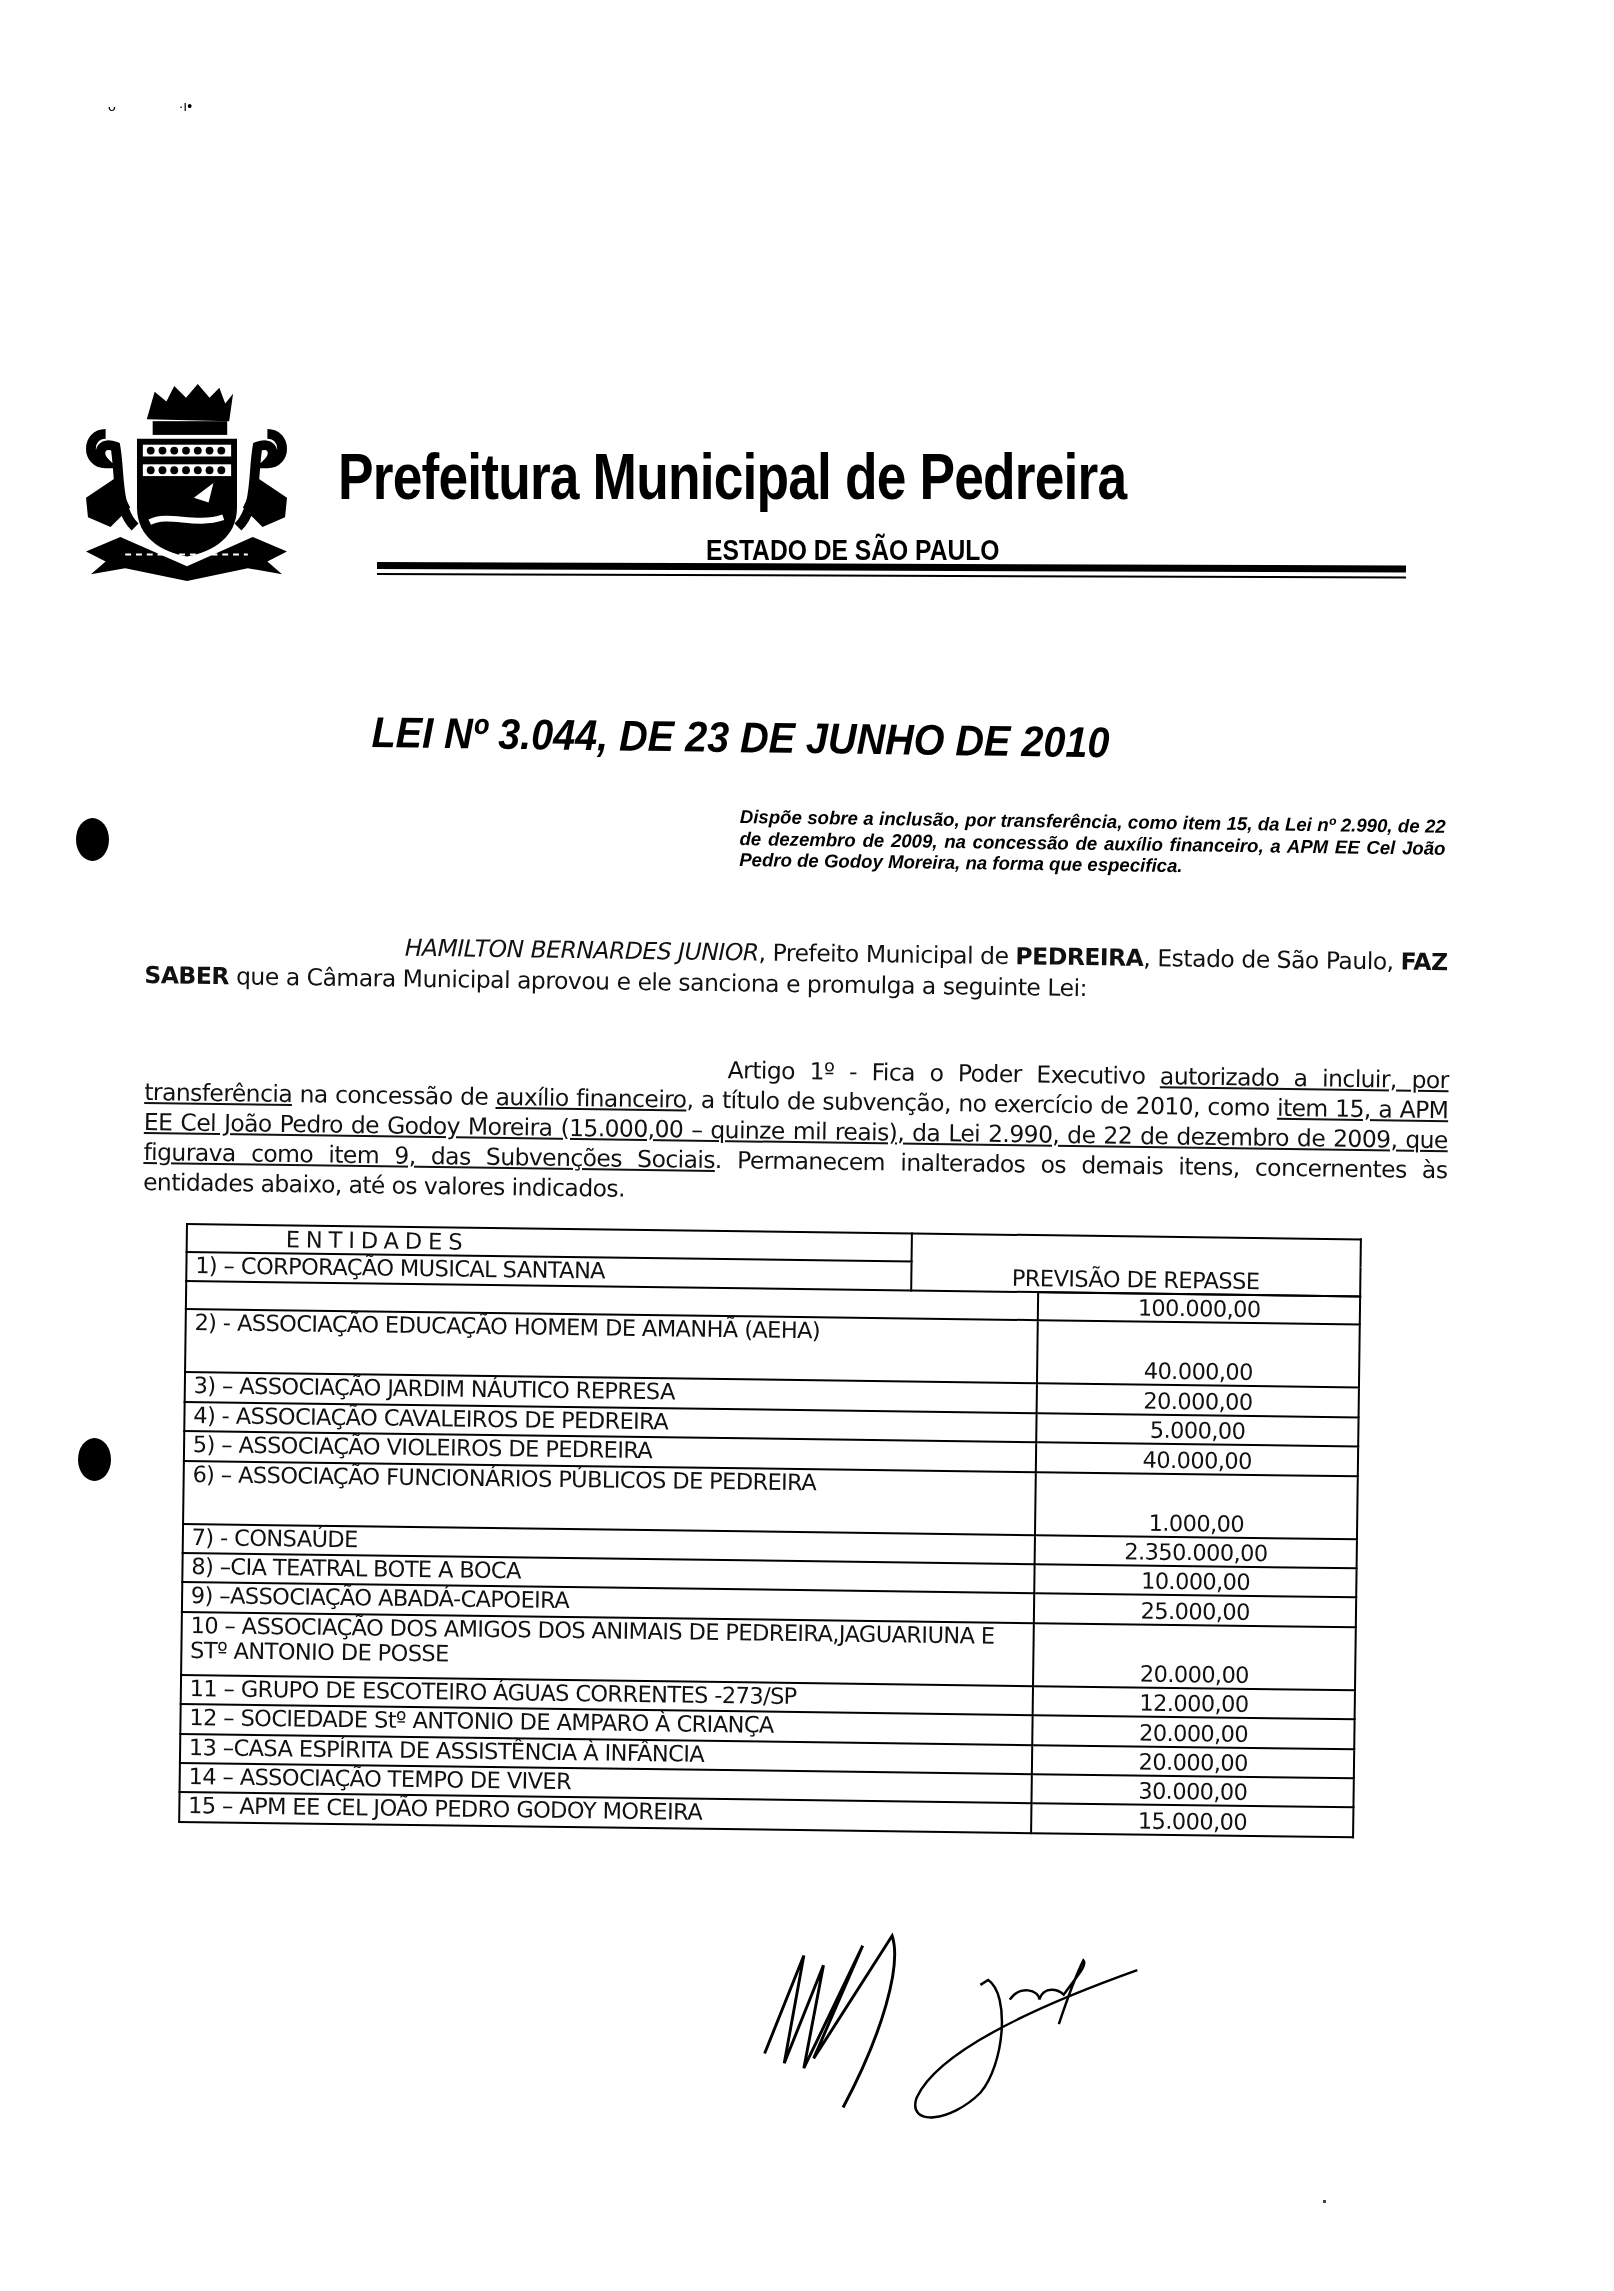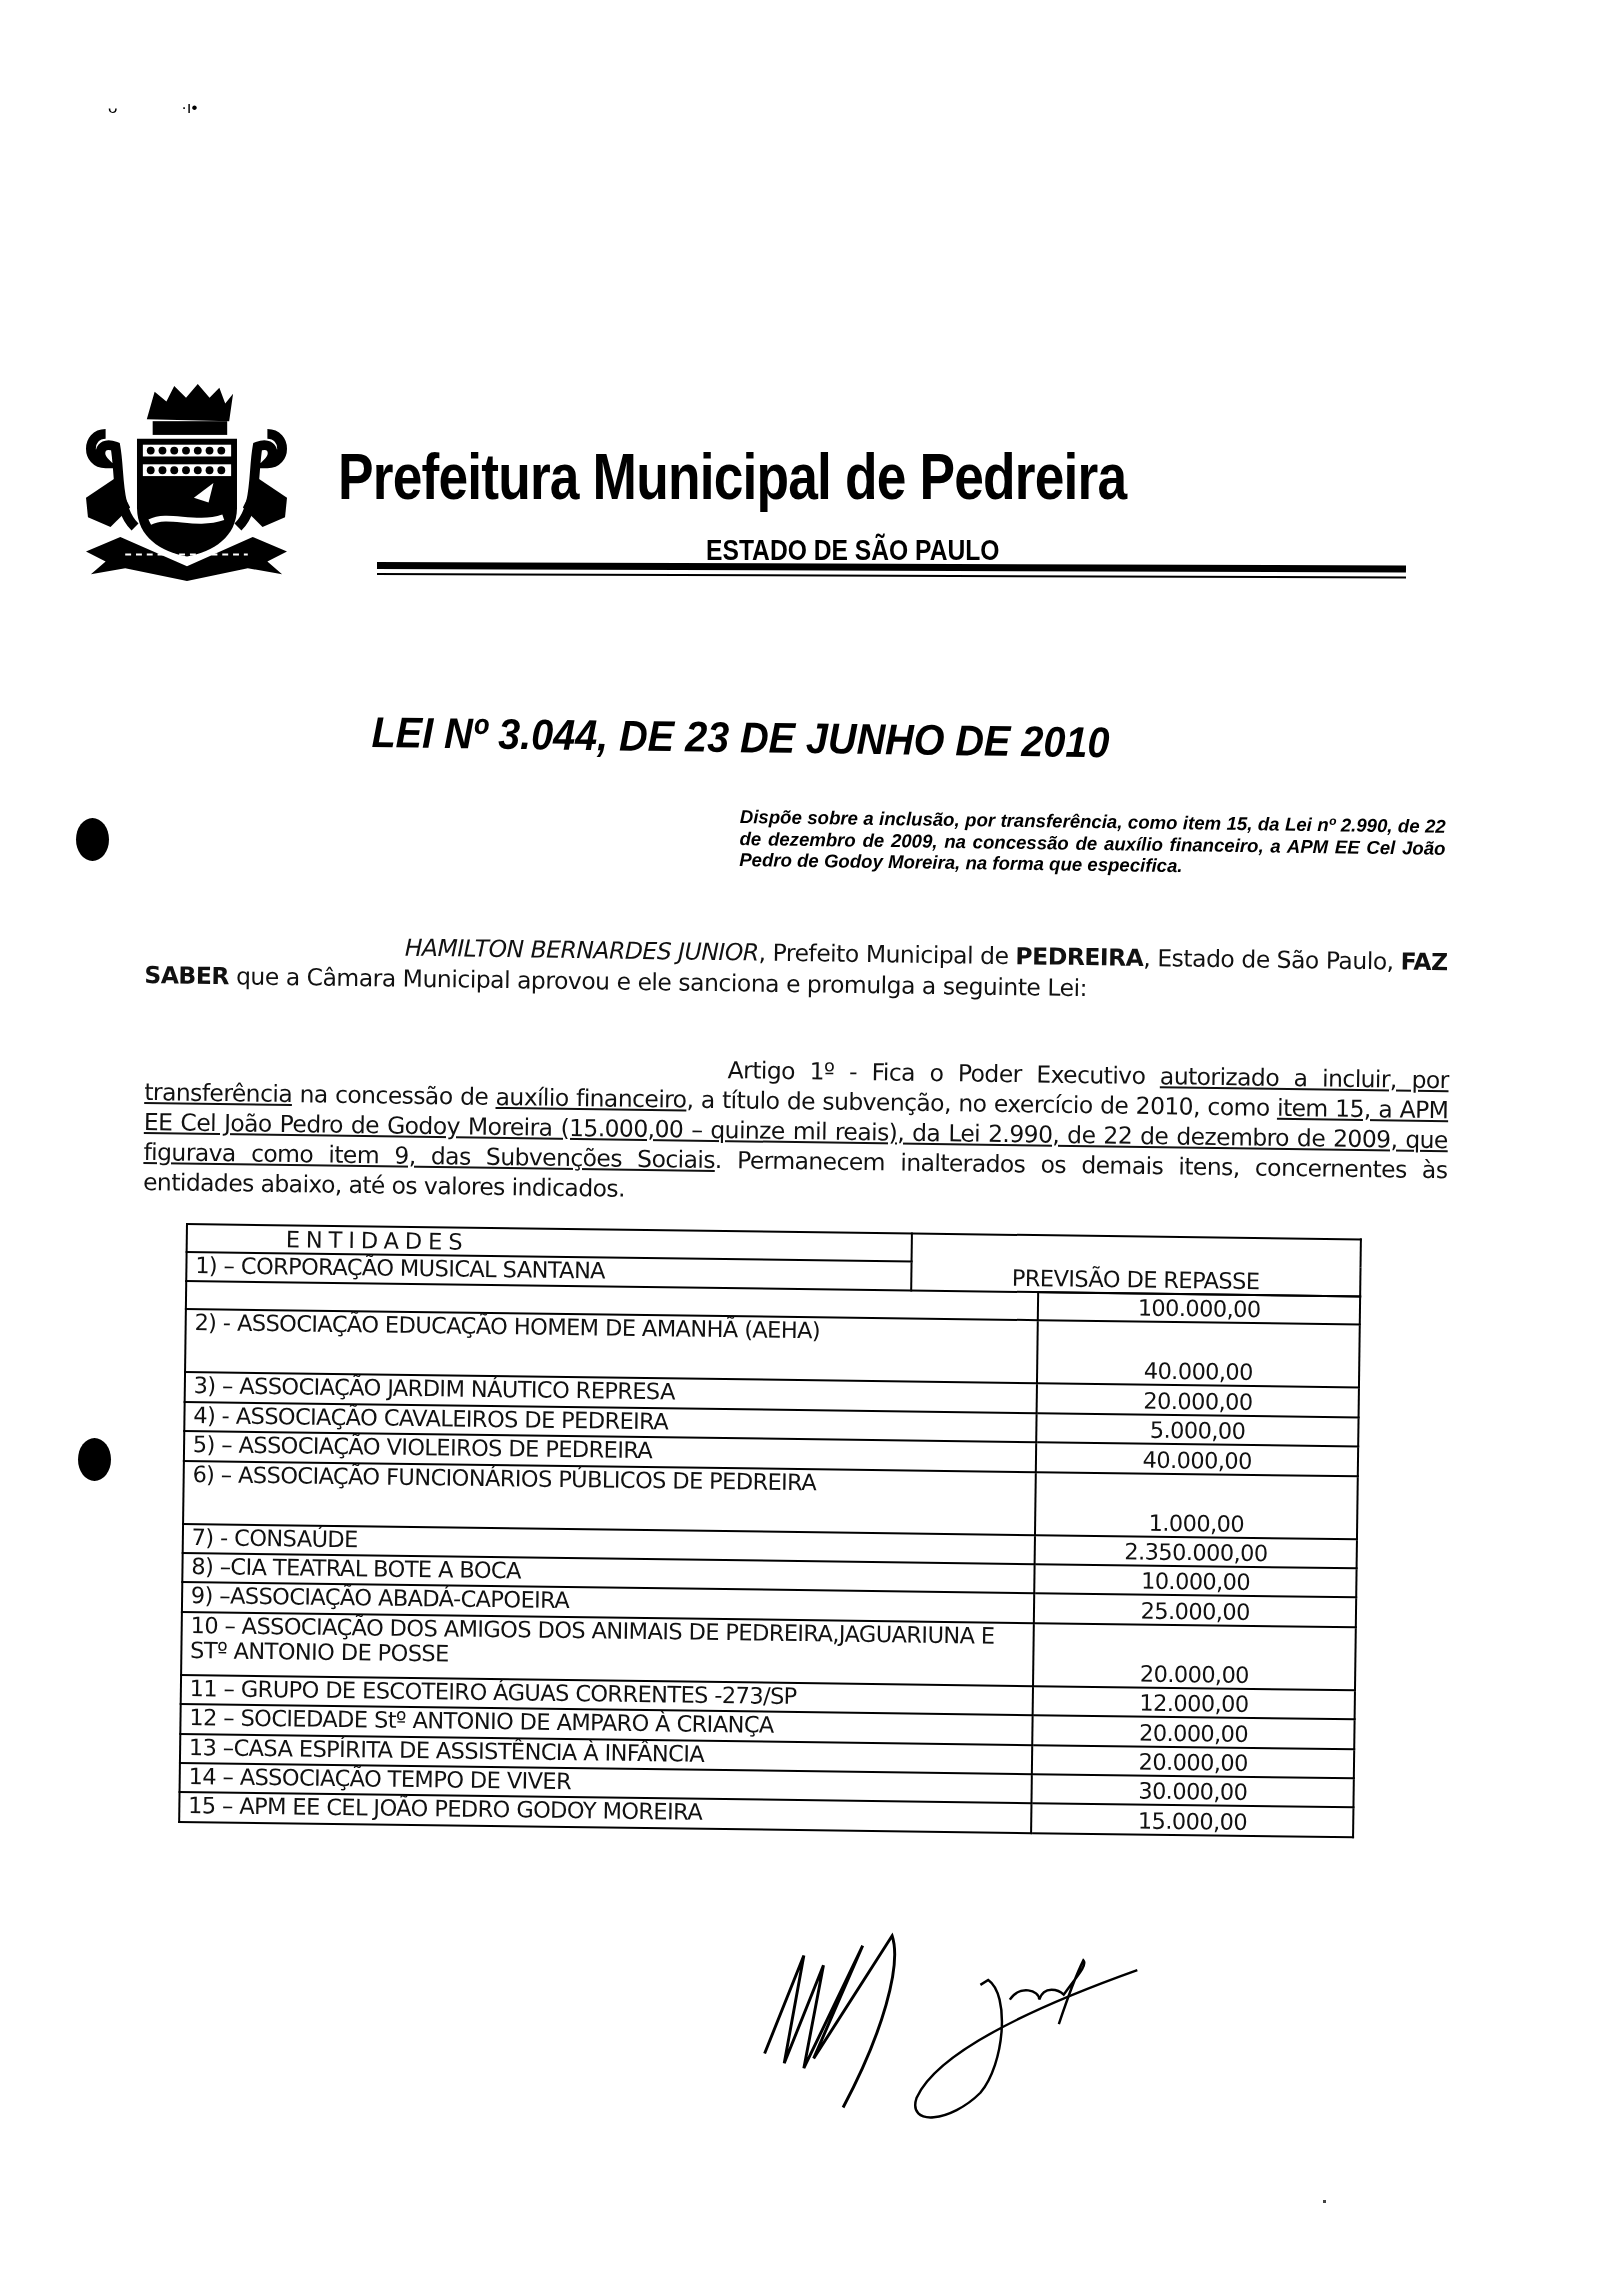--- a/index.html
+++ b/index.html
@@ -1,18 +1,18 @@
 <!DOCTYPE html>
 <html><head>
 <meta charset="utf-8">
 <style>
   html, body { margin:0; padding:0; background:#ffffff; }
   body { width:1614px; height:2292px; position:relative; overflow:hidden; color:#111; font-family:"Liberation Sans", sans-serif; }
   .abs { position:absolute; }
-  .specks { left:108px; top:98px; font-size:17px; color:#000; }
+  .specks { left:108px; top:98px; font-size:14px; color:#000; }
   .specks span { margin-right:59px; }
   .crest { left:76px; top:380px; width:221px; height:201px; }
   .header-title { left:338px; top:439px; font-family:"Liberation Sans", sans-serif; font-weight:bold; font-size:65px; letter-spacing:-1px; transform:scaleX(0.82); transform-origin:left top; white-space:nowrap; color:#000; }
   .header-sub { left:706px; top:534px; font-weight:bold; font-size:29px; transform:scaleX(0.85); transform-origin:left top; white-space:nowrap; color:#000; }
   .rule1 { left:377px; top:562px; width:1029px; height:6.9px; background:#000; transform:rotate(0.2deg); transform-origin:left top; }
   .rule2 { left:377px; top:573px; width:1029px; height:2px; background:#000; transform:rotate(0.2deg); transform-origin:left top; }
   .law-title { left:372px; top:708px; font-weight:bold; font-style:italic; font-size:43px; white-space:nowrap; transform:rotate(0.8deg) scaleX(0.92); transform-origin:left top; color:#000; }
   .summary { left:740px; top:806px; width:706px; font-weight:bold; font-style:italic; font-size:18.6px; line-height:21.6px; text-align:justify; transform:rotate(0.8deg); transform-origin:left top; color:#000; }
   .hole { width:33px; height:43px; border-radius:50%; background:#000; }
   .hole1 { left:76px; top:818px; }

